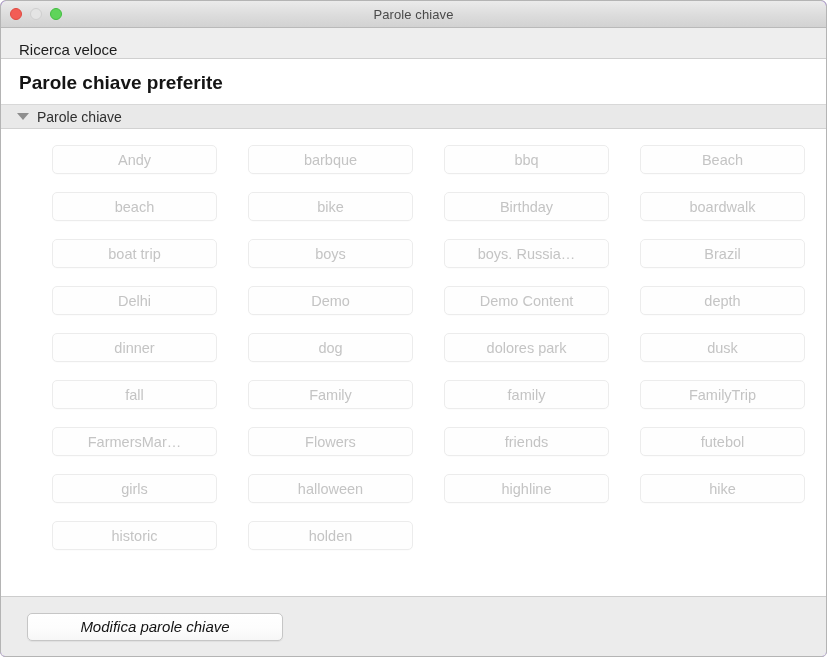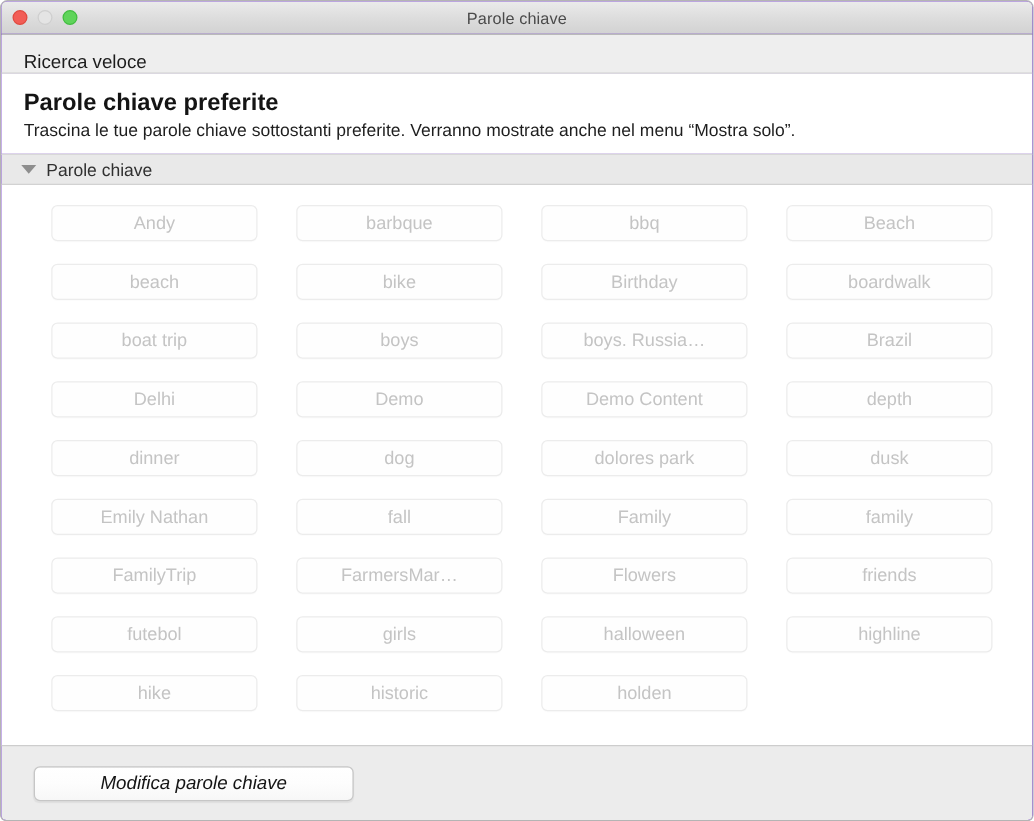--- a/index.html
+++ b/index.html
@@ -129,21 +129,21 @@
   .section-label {
     font-size: 14px;
     color: #303030;
   }
 
   
   .grid-scroll {
     flex: 1 1 auto;
     background: #ffffff;
     overflow: hidden;
-    padding: 16px 0 0 5px;
+    padding: 16px 0 0 16px;
     box-sizing: border-box;
   }
   .grid {
     display: grid;
     grid-template-columns: repeat(4, 165px);
     column-gap: 31px;
     row-gap: 18px;
     padding-left: 35px;
   }
   .pill {
@@ -207,21 +207,20 @@
     </div>
     <div class="window-title">Parole chiave</div>
   </div>
 
   <div class="search-row">
     <input class="search-input" type="text" placeholder="Ricerca veloce" style="">
   </div>
 
   <div class="intro">
     <p class="intro-title">Parole chiave preferite</p>
-    <p class="intro-desc">Trascina le tue parole chiave sottostanti preferite. Verranno mostrate anche nel menu “Mostra solo”.</p>
   </div>
 
   <div class="section-header">
     <span class="disclosure"></span>
     <span class="section-label">Parole chiave</span>
   </div>
 
   <div class="grid-scroll">
     <div class="grid" id="keywords-grid">
         <div class="pill">
@@ -278,23 +277,20 @@
         <div class="pill">
           <span class="pill-label">dog</span>
         </div>
         <div class="pill">
           <span class="pill-label">dolores park</span>
         </div>
         <div class="pill">
           <span class="pill-label">dusk</span>
         </div>
         <div class="pill">
-          <span class="pill-label">Emily Nathan</span>
-        </div>
-        <div class="pill">
           <span class="pill-label">fall</span>
         </div>
         <div class="pill">
           <span class="pill-label">Family</span>
         </div>
         <div class="pill">
           <span class="pill-label">family</span>
         </div>
         <div class="pill">
           <span class="pill-label">FamilyTrip</span>

